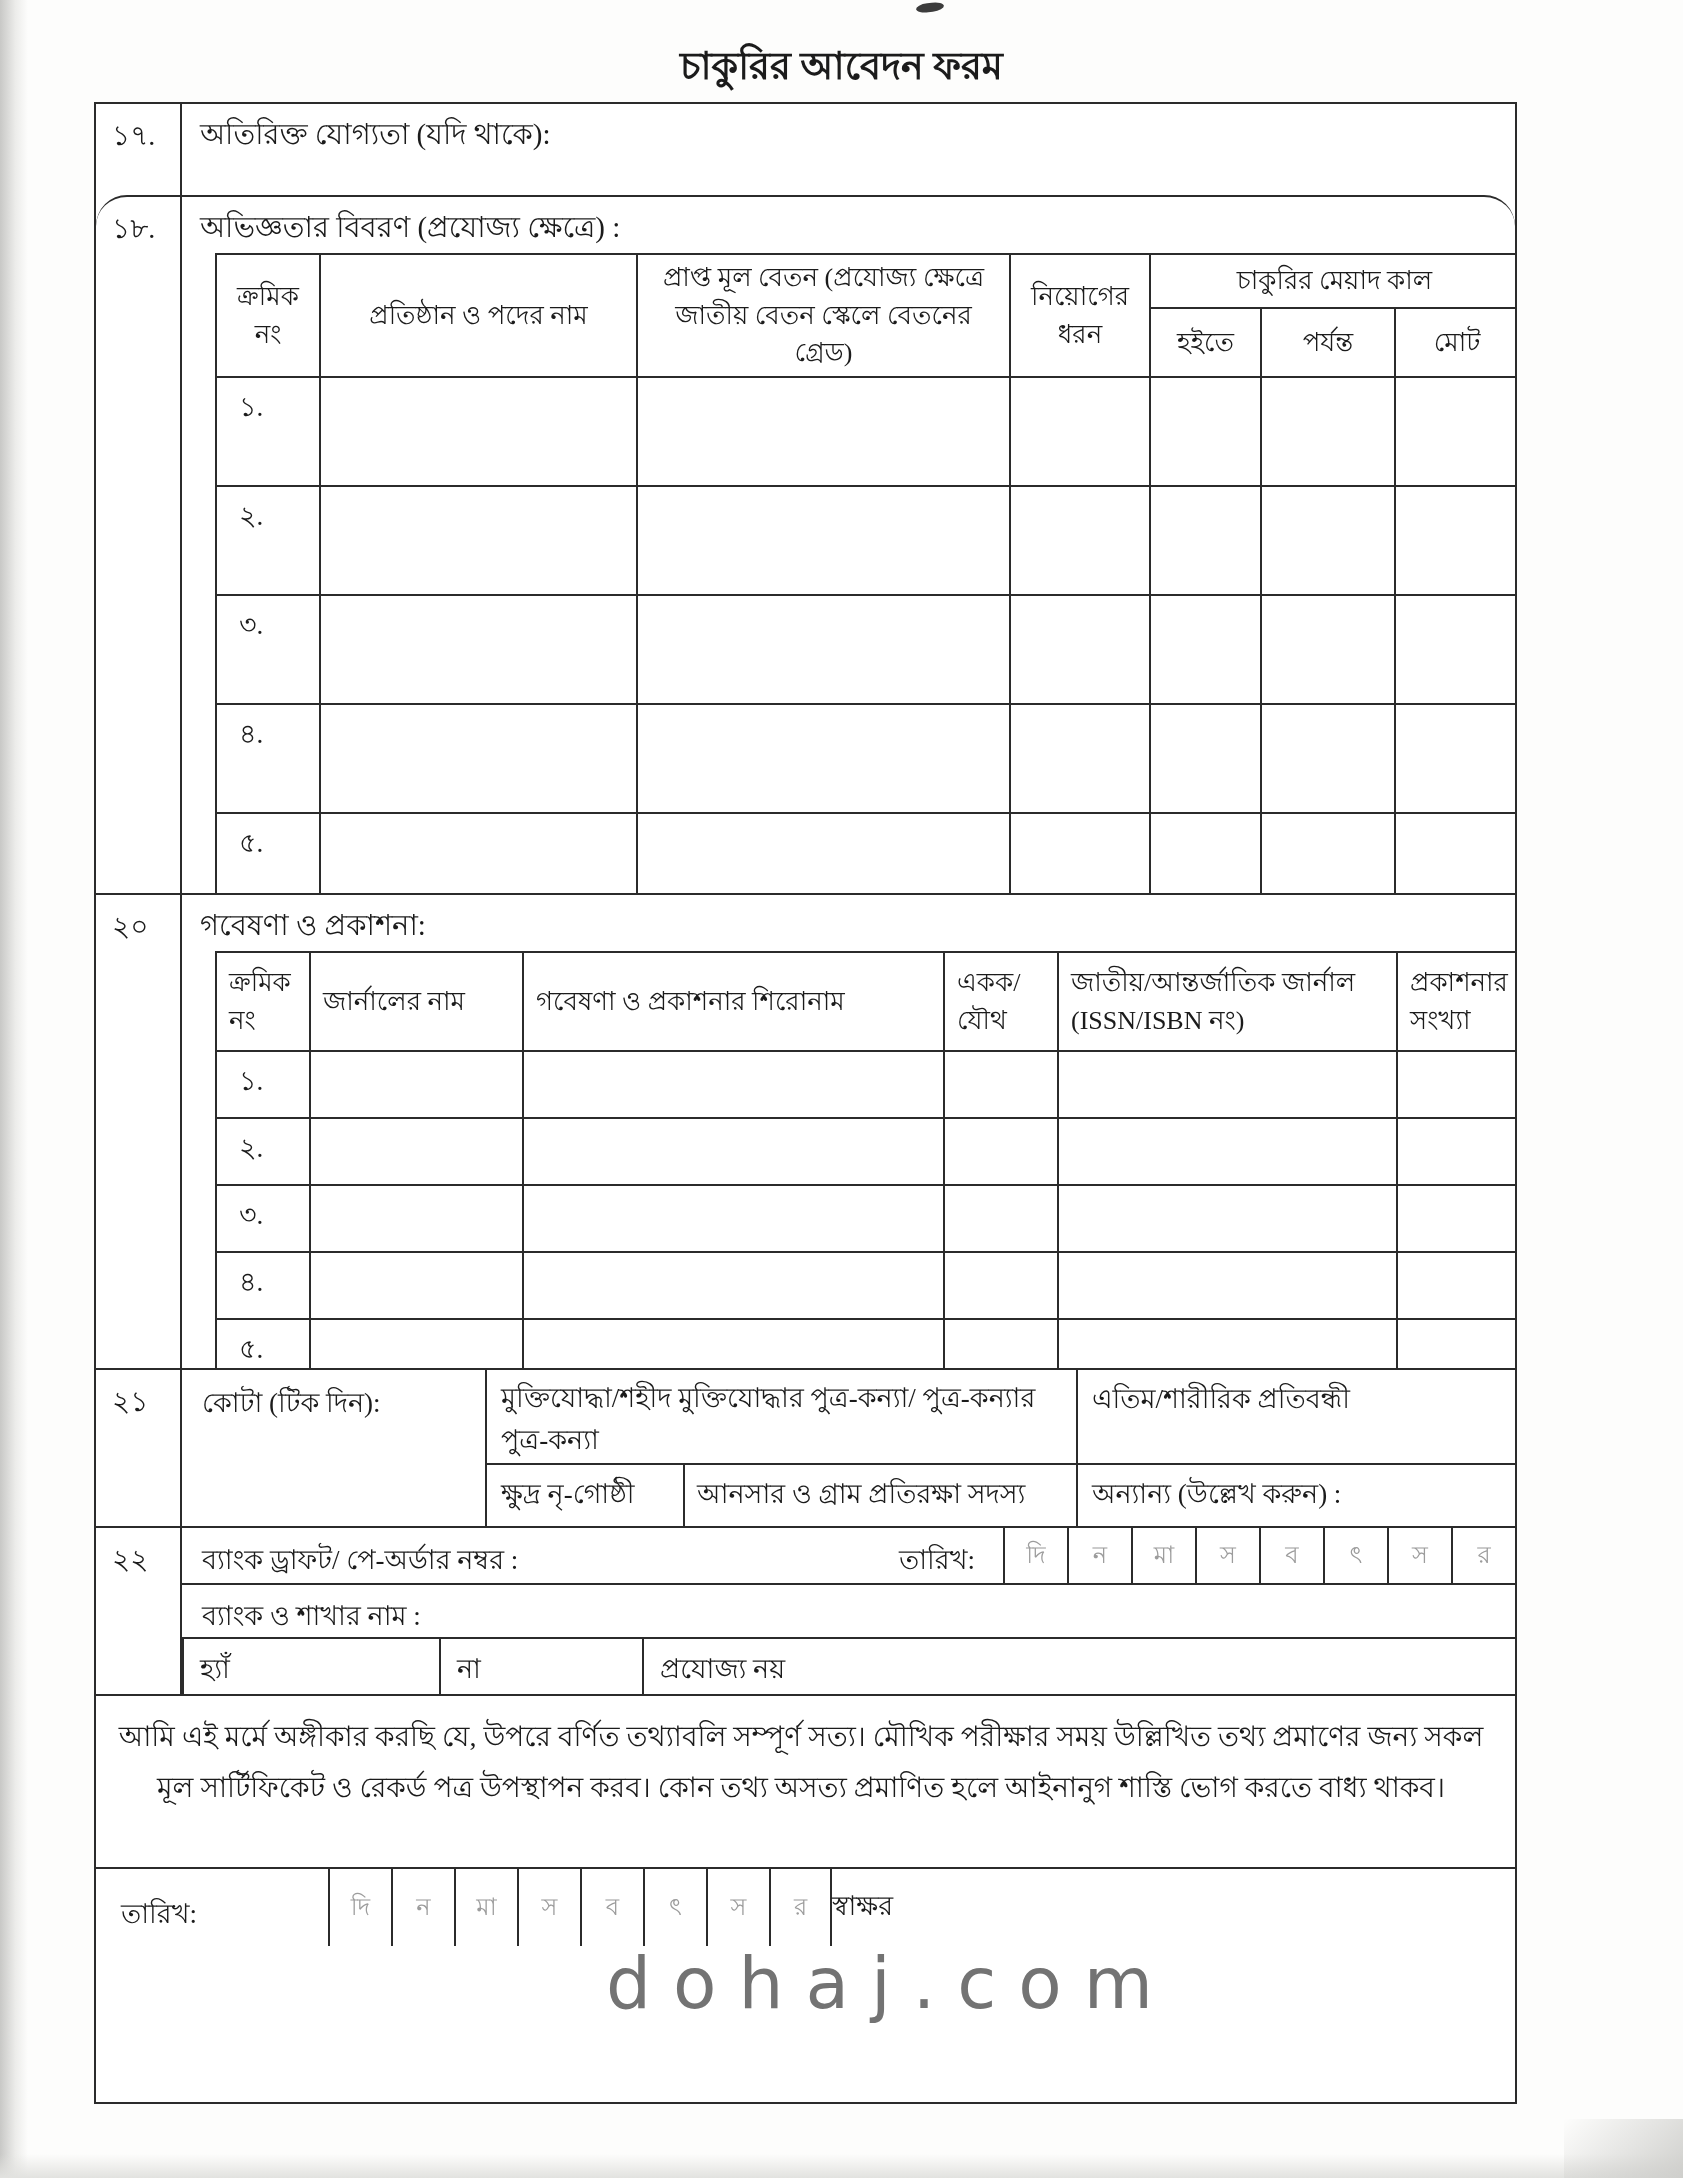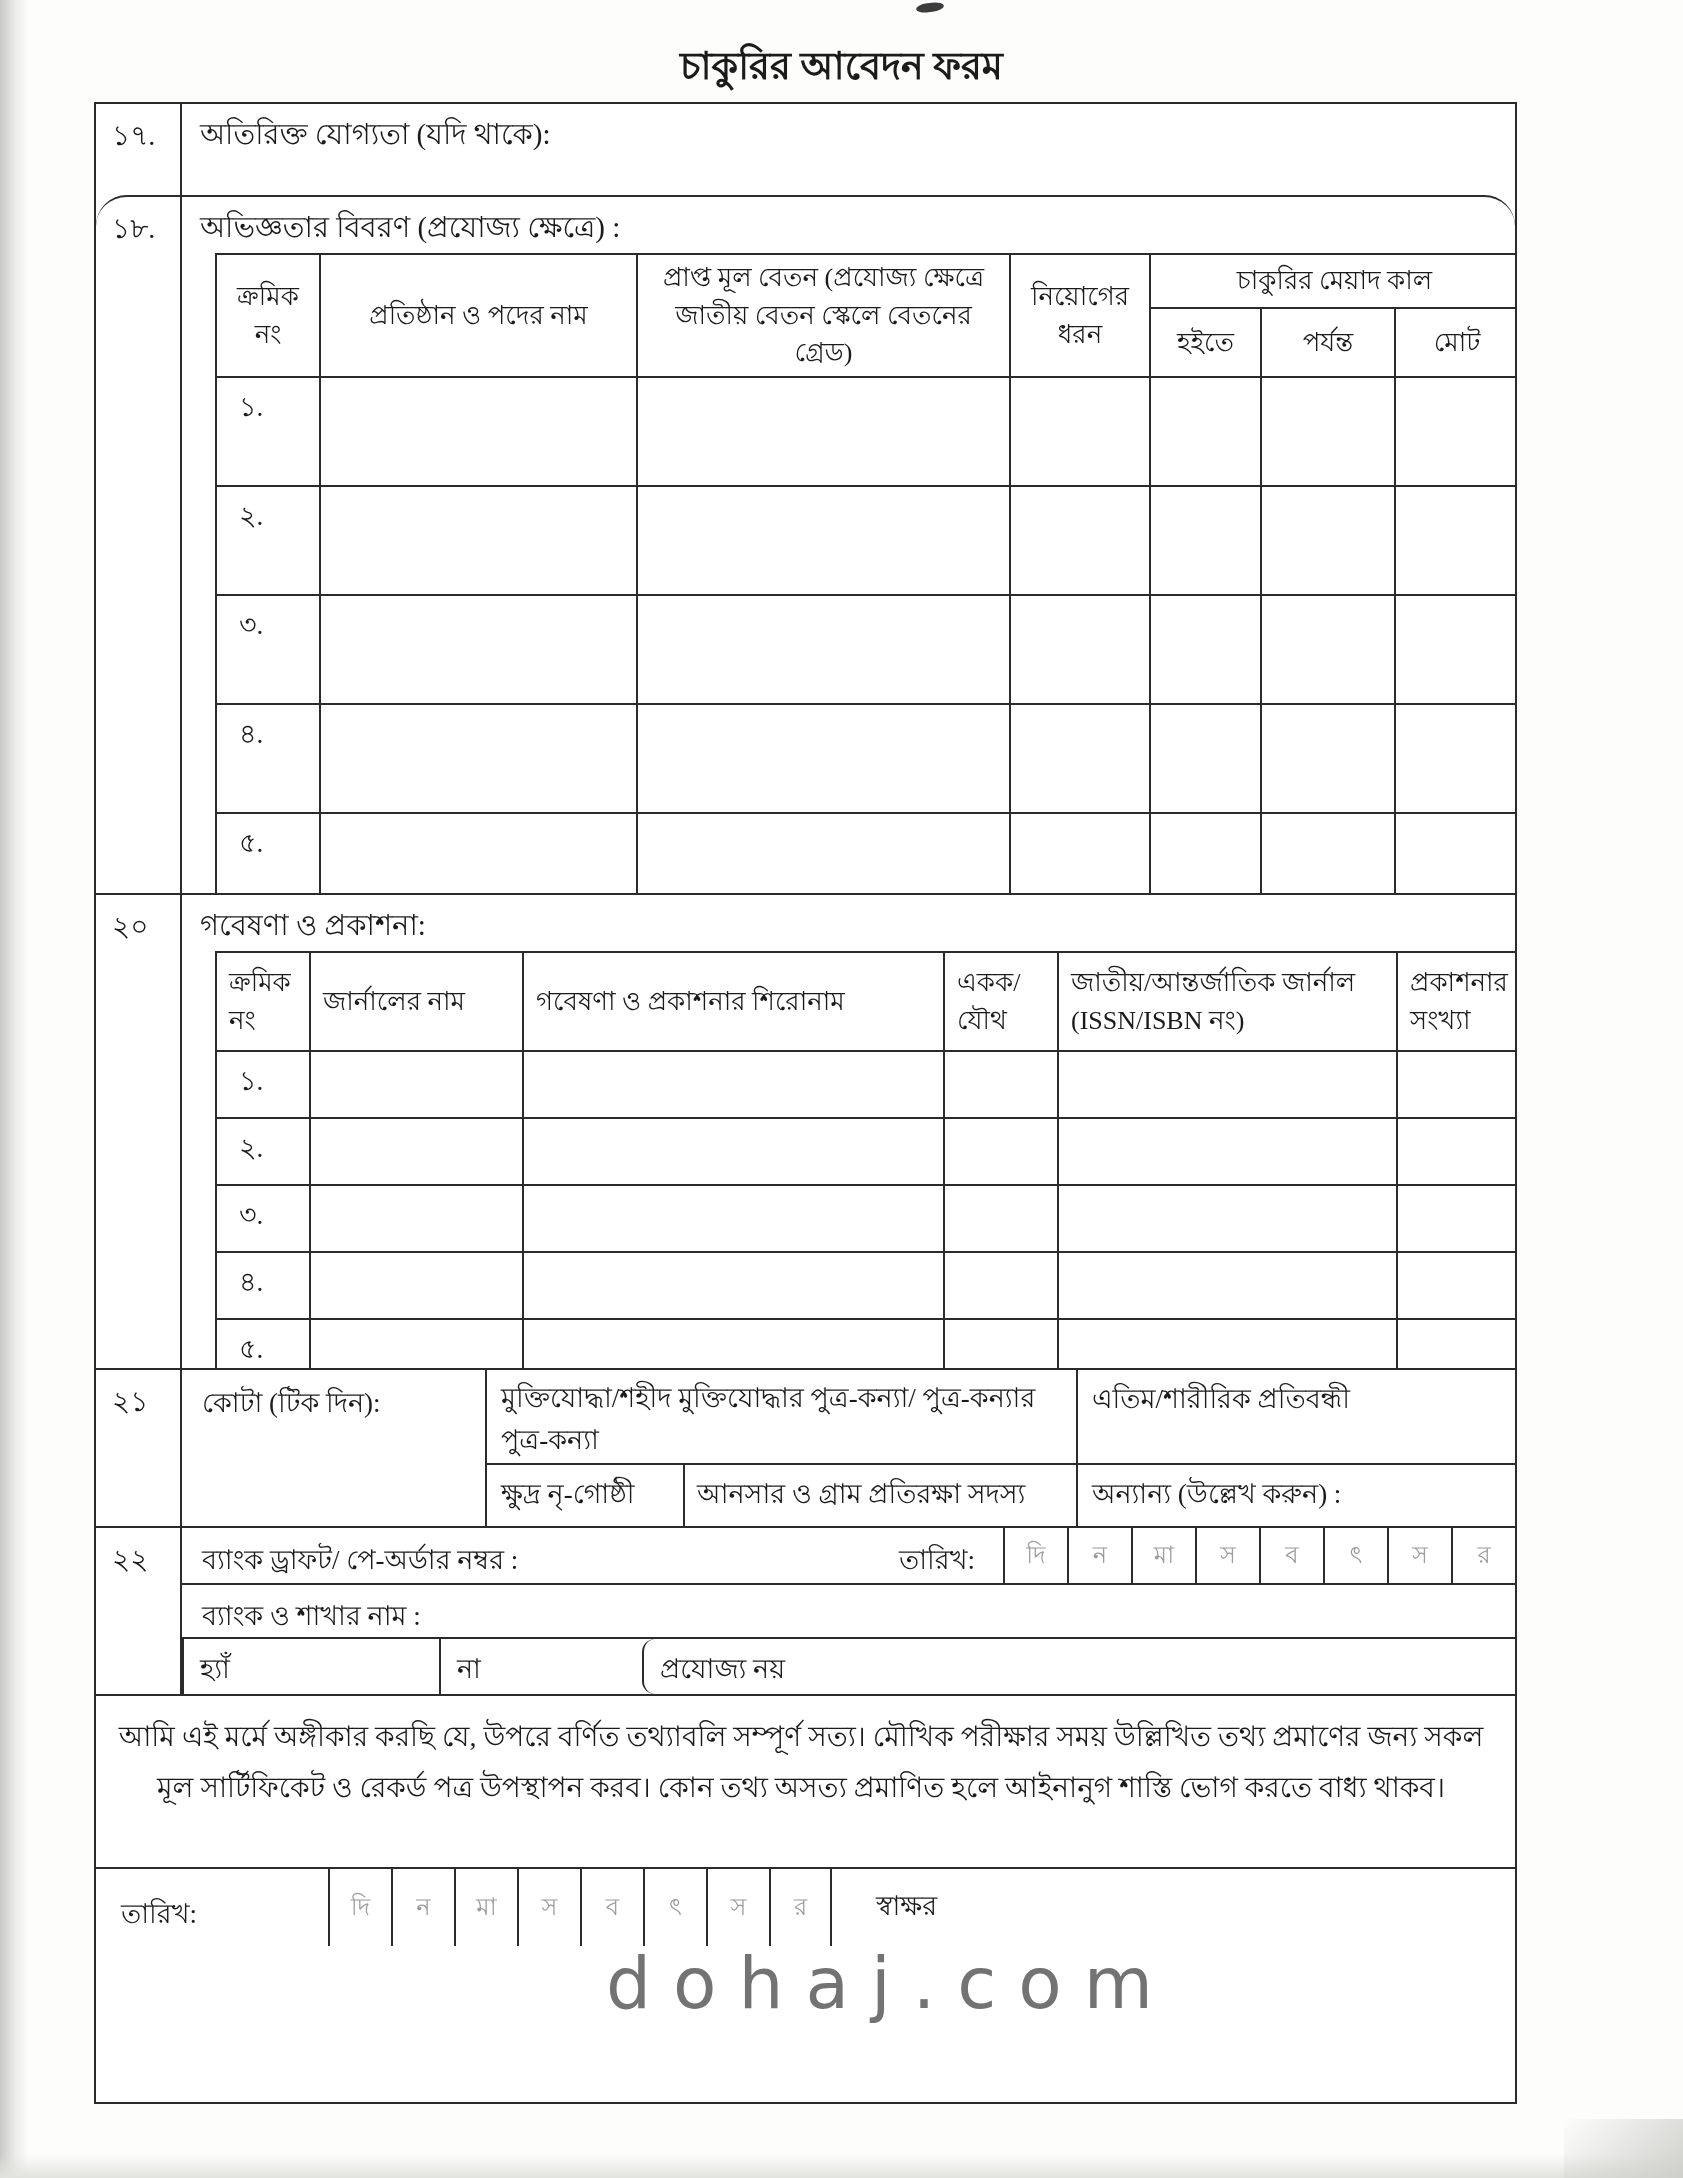--- a/index.html
+++ b/index.html
@@ -64,31 +64,31 @@
   .s22-r2{flex:none;height:54px;border-bottom:2px solid #2b2b2b;font-size:27px;padding:10px 0 0 20px;}
   .s22-r3{flex:1;display:flex;font-size:27px;}
   .s22-bank{flex:1;padding:11px 0 0 20px;}
   .s22-date-label{flex:none;width:104px;padding:11px 0 0 0;}
   .date-cells{display:flex;flex:none;}
   .dcell{width:64px;border-left:2px solid #2b2b2b;display:flex;align-items:center;
     justify-content:center;color:#9c9c9c;font-size:24px;}
   .s22-dept{flex:none;width:439px;padding:9px 0 0 20px;}
   .s22-yes{flex:none;width:257px;border-left:2px solid #2b2b2b;padding:9px 0 0 16px;}
   .s22-no{flex:none;width:203px;border-left:2px solid #2b2b2b;padding:9px 0 0 16px;}
-  .s22-na{flex:1;border-left:2px solid #2b2b2b;padding:9px 0 0 16px;border-radius:13px;}
+  .s22-na{flex:1;border-left:2px solid #2b2b2b;padding:9px 0 0 16px;}
   
   .decl{display:block;padding:16px 24px 0 15px;font-size:28px;line-height:1.82;text-align:center;}
   
   .footer{display:flex;height:100%;}
   .f-date{flex:none;width:210px;padding:24px 0 0 25px;font-size:27px;}
   .f-boxes{display:flex;flex:none;margin-left:22px;}
   .fcell{width:63px;border-left:2px solid #2b2b2b;display:flex;align-items:center;
     justify-content:center;color:#9c9c9c;font-size:24px;}
   .fcell:last-child{border-right:2px solid #2b2b2b;}
-  .f-sign{flex:1;display:flex;align-items:center;justify-content:center;font-size:27px;margin-left:44px;}
+  .f-sign{flex:1;display:flex;align-items:center;justify-content:center;font-size:27px;}
   
   .watermark{position:absolute;left:606px;top:1942px;z-index:5;
     font-family:"DejaVu Sans","Liberation Sans",sans-serif;
     font-size:71px;font-weight:500;color:#737373;letter-spacing:22px;white-space:nowrap;}
   
   tr.t18-h1 td{height:46px;}
   tr.t18-h2 td{height:61px;}
   tr.t18-data td{height:109px;}
   tr.t20-head td{height:99px;text-align:left;padding-left:12px;}
   tr.t20-data td{height:67px;}

